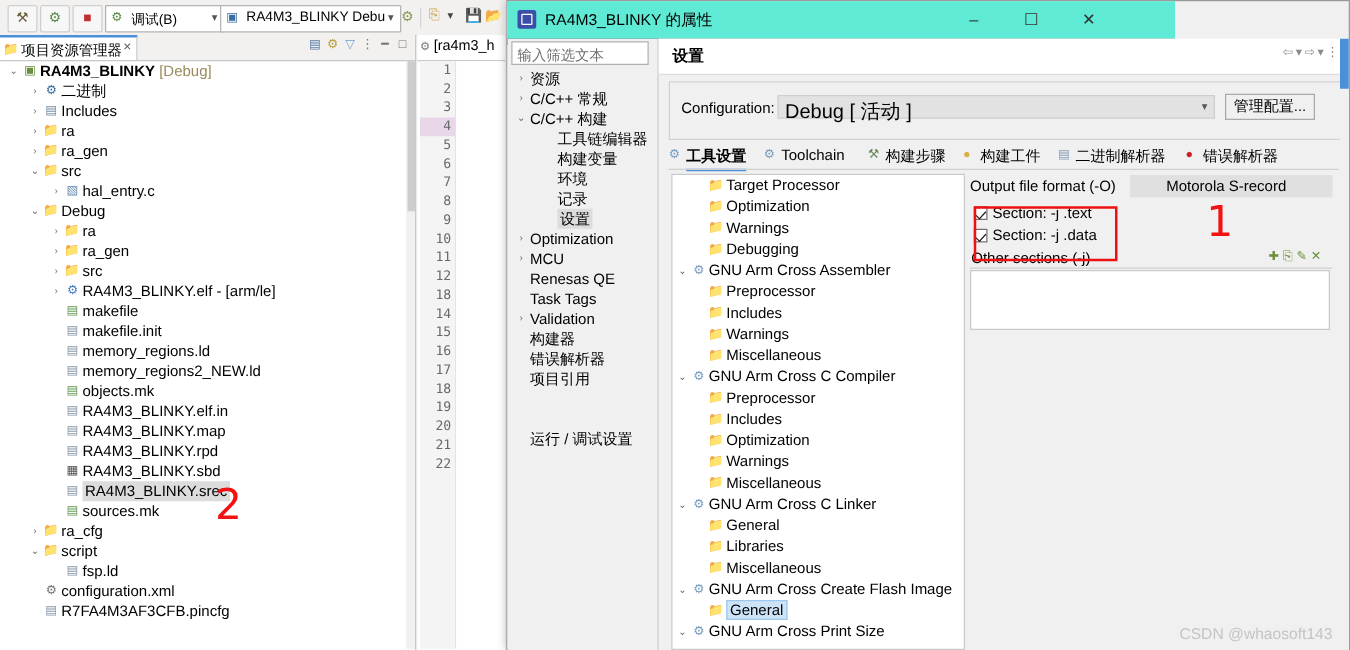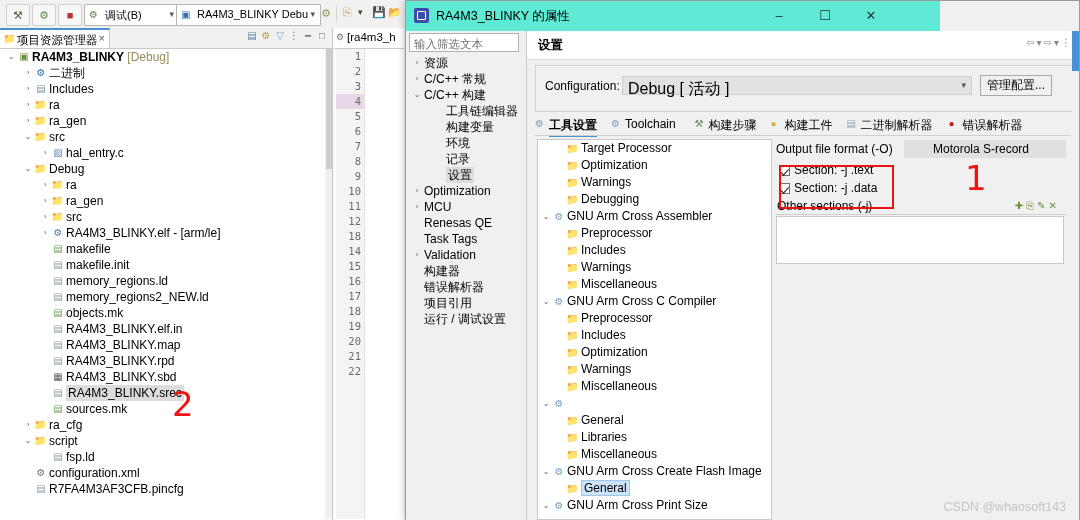--- a/index.html
+++ b/index.html
@@ -404,21 +404,21 @@
           <div class="nrow">
             <span class="lbl" style="left: 15px;">构建器</span>
           </div>
           <div class="nrow">
             <span class="lbl" style="left: 15px;">错误解析器</span>
           </div>
           <div class="nrow">
             <span class="lbl" style="left: 15px;">项目引用</span>
           </div>
           <div class="nrow">
-            <span class="lbl" style="left: 15px;">运行 / 调试设置</span>
+            <span class="lbl" style="left: 15px; margin-top: 32px;">运行 / 调试设置</span>
           </div>
         </div>
       <div class="dlg-vsep"></div>
 
       <div class="pane">
         <div class="pane-hd">
           <span class="ph-t">设置</span>
           <span class="ph-tools">⇦▾⇨▾⋮</span>
         </div>
 
@@ -518,20 +518,21 @@
               <span class="ico" style="left: 28px; color: rgb(216, 176, 64);">📁</span>
               <span class="lbl" style="left: 43px;">Warnings</span>
             </div>
             <div class="srow">
               <span class="ico" style="left: 28px; color: rgb(216, 176, 64);">📁</span>
               <span class="lbl" style="left: 43px;">Miscellaneous</span>
             </div>
             <div class="srow">
               <span class="arw" style="left: 2px;">⌄</span>
               <span class="ico" style="left: 14px; color: rgb(122, 158, 192);">⚙</span>
+              <span class="lbl" style="left: 29px;">GNU Arm Cross C Linker</span>
             </div>
             <div class="srow">
               <span class="ico" style="left: 28px; color: rgb(216, 176, 64);">📁</span>
               <span class="lbl" style="left: 43px;">General</span>
             </div>
             <div class="srow">
               <span class="ico" style="left: 28px; color: rgb(216, 176, 64);">📁</span>
               <span class="lbl" style="left: 43px;">Libraries</span>
             </div>
             <div class="srow">

